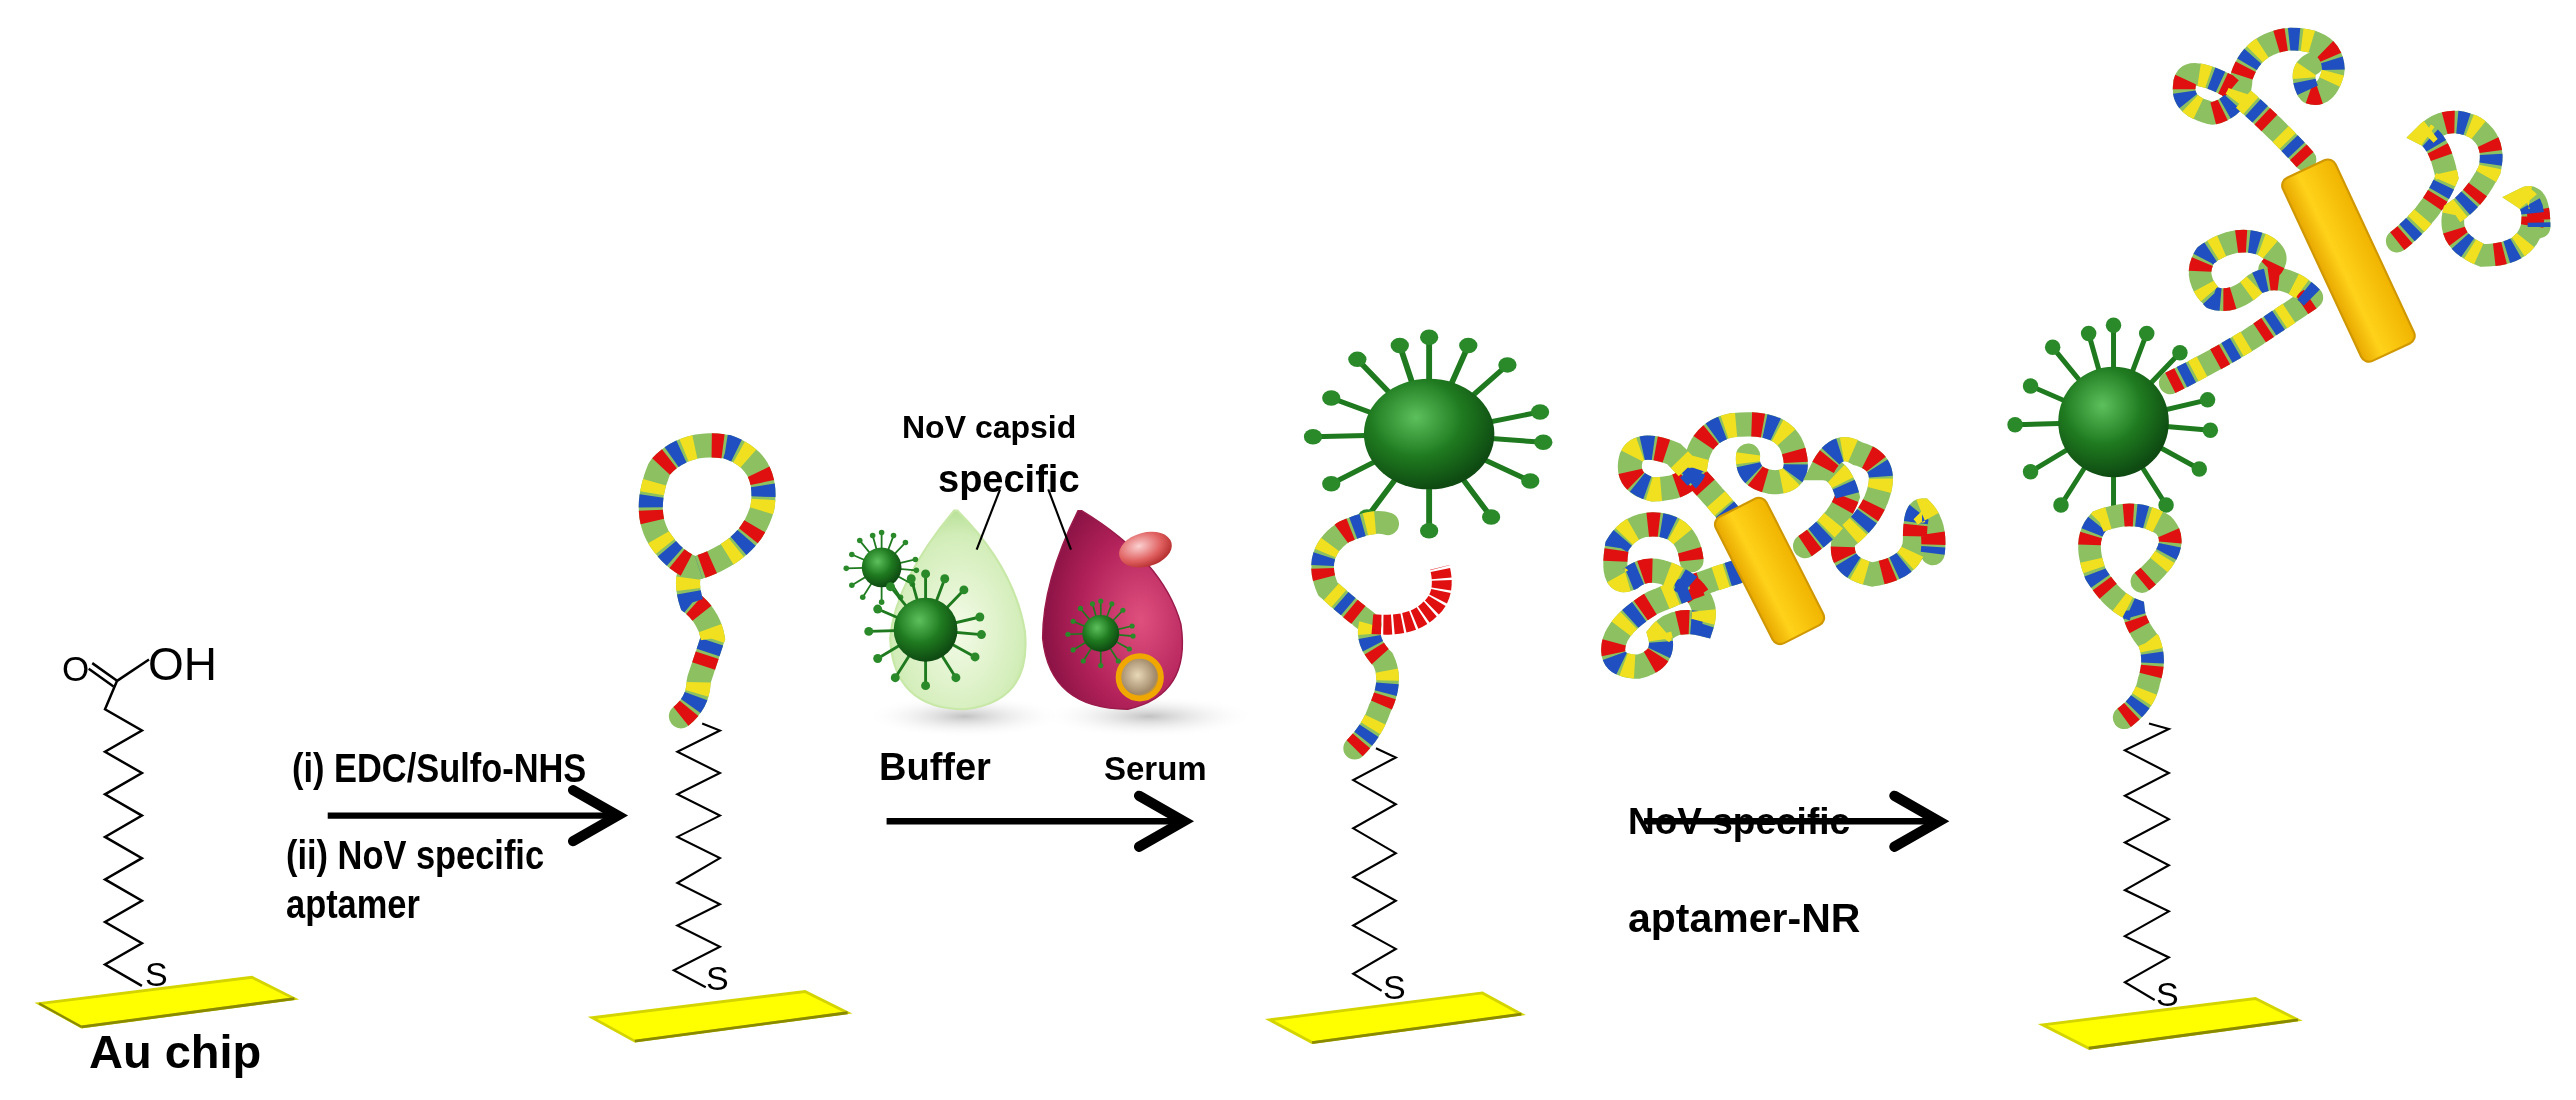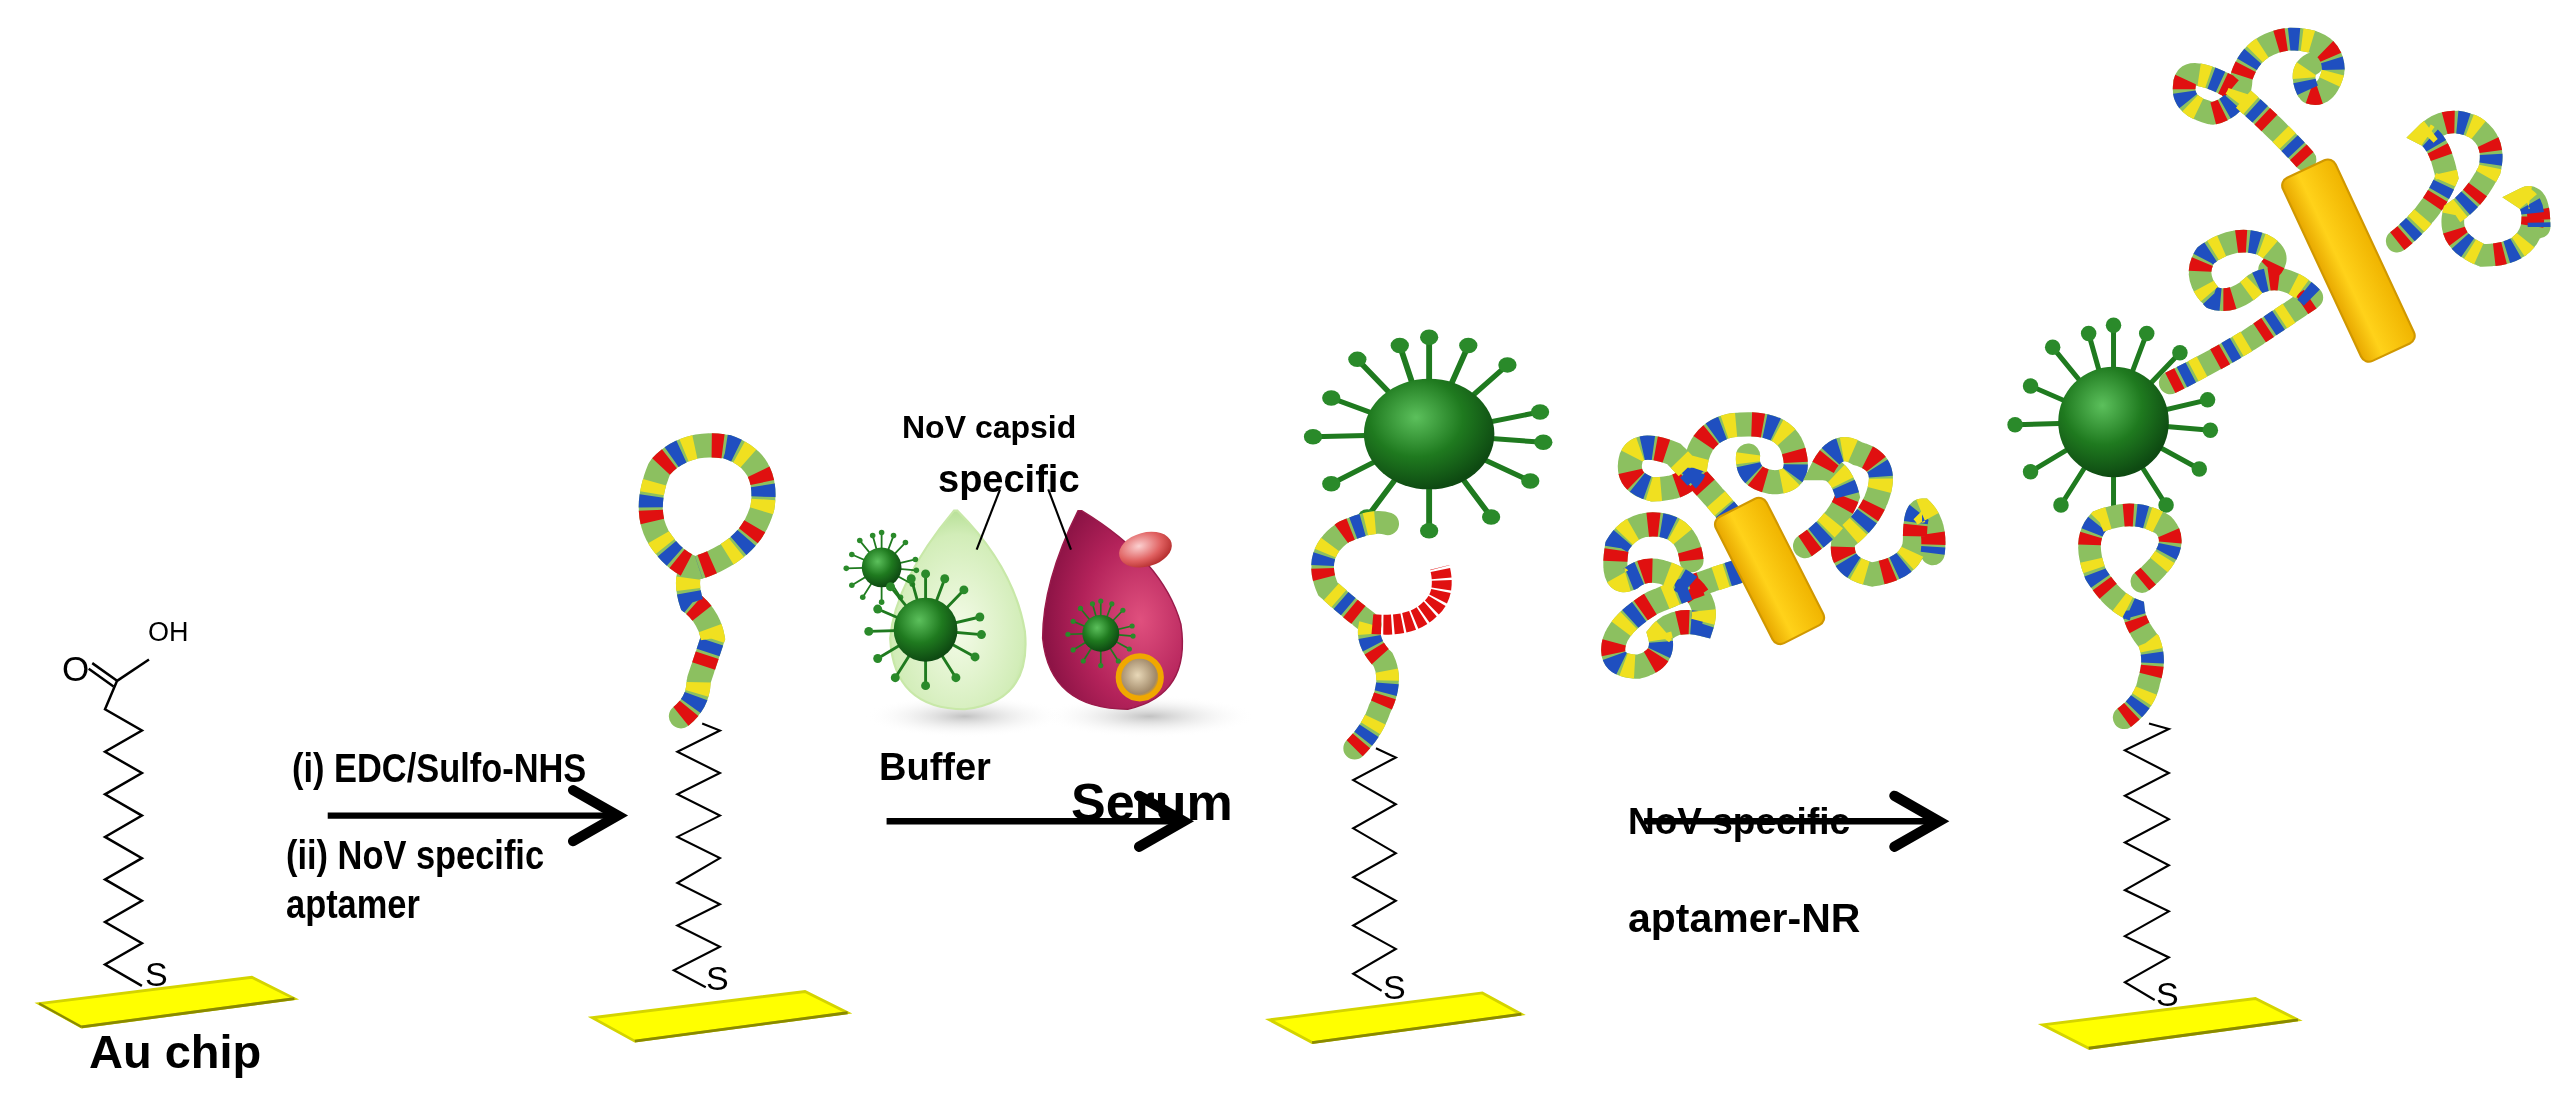--- a/index.html
+++ b/index.html
@@ -199,34 +199,34 @@
       <path d="M3380,340 Q3430,300 3450,250 Q3440,200 3420,190 Q3450,160 3490,180 Q3520,200 3510,240 Q3490,280 3460,300 Q3450,340 3500,360 Q3560,360 3570,320 Q3575,290 3560,280 Q3580,270 3580,320" fill="none" stroke="#8cc060" stroke-width="32" stroke-linecap="round" stroke-dasharray="14 4"></path>
       <path d="M3380,340 Q3430,300 3450,250 Q3440,200 3420,190 Q3450,160 3490,180 Q3520,200 3510,240 Q3490,280 3460,300 Q3450,340 3500,360 Q3560,360 3570,320 Q3575,290 3560,280 Q3580,270 3580,320" fill="none" stroke="#e01010" stroke-width="32" stroke-dasharray="14 58"></path>
       <path d="M3380,340 Q3430,300 3450,250 Q3440,200 3420,190 Q3450,160 3490,180 Q3520,200 3510,240 Q3490,280 3460,300 Q3450,340 3500,360 Q3560,360 3570,320 Q3575,290 3560,280 Q3580,270 3580,320" fill="none" stroke="#1f4fc0" stroke-width="32" stroke-dasharray="14 58" stroke-dashoffset="-18"></path>
       <path d="M3380,340 Q3430,300 3450,250 Q3440,200 3420,190 Q3450,160 3490,180 Q3520,200 3510,240 Q3490,280 3460,300 Q3450,340 3500,360 Q3560,360 3570,320 Q3575,290 3560,280 Q3580,270 3580,320" fill="none" stroke="#f0e020" stroke-width="32" stroke-dasharray="14 58" stroke-dashoffset="-36"></path>
     </g>
     <rect x="3270" y="225" width="82" height="285" rx="12" transform="rotate(-25 3311 367)" fill="url(#rodGrad)" stroke="#d09800" stroke-width="3"></rect>
   </g>
 </svg>
 
 <div class="atom" style="left:62px; top:651px; font-size:35px;">O</div>
-<div class="atom" style="left:148px; top:619px; font-size:27px;">OH</div>
+<div class="atom" style="left:148px; top:641px; font-size:46px;">OH</div>
 <div class="atom" style="left:145px; top:957px; font-size:34px;">S</div>
 <div class="lbl" style="left:89px; top:1028px; font-size:47px;">Au chip</div>
 
 <div class="lbl lbl-narrow" style="left:292px; top:748px; font-size:40px;">(i) EDC/Sulfo-NHS</div>
 <div class="lbl lbl-narrow" style="left:286px; top:835px; font-size:40px;">(ii) NoV specific</div>
 <div class="lbl lbl-narrow" style="left:286px; top:884px; font-size:40px;">aptamer</div>
 
 <div class="atom" style="left:706px; top:961px; font-size:34px;">S</div>
 
 <div class="lbl" style="left:902px; top:411px; font-size:32px;">NoV capsid</div>
 <div class="lbl" style="left:938px; top:460px; font-size:38px;">specific</div>
 <div class="lbl" style="left:879px; top:748px; font-size:38px;">Buffer</div>
-<div class="lbl" style="left:1071px; top:752px; font-size:52px;margin-top:24px;">Serum</div>
+<div class="lbl" style="left:1104px; top:752px; font-size:33px;">Serum</div>
 
 <div class="atom" style="left:1383px; top:970px; font-size:34px;">S</div>
 
 <div class="lbl" style="left:1628px; top:803px; font-size:37px;">NoV specific</div>
 <div class="lbl" style="left:1628px; top:898px; font-size:41px;">aptamer-NR</div>
 
 <div class="atom" style="left:2156px; top:977px; font-size:34px;">S</div>
 
 
 </body></html>

